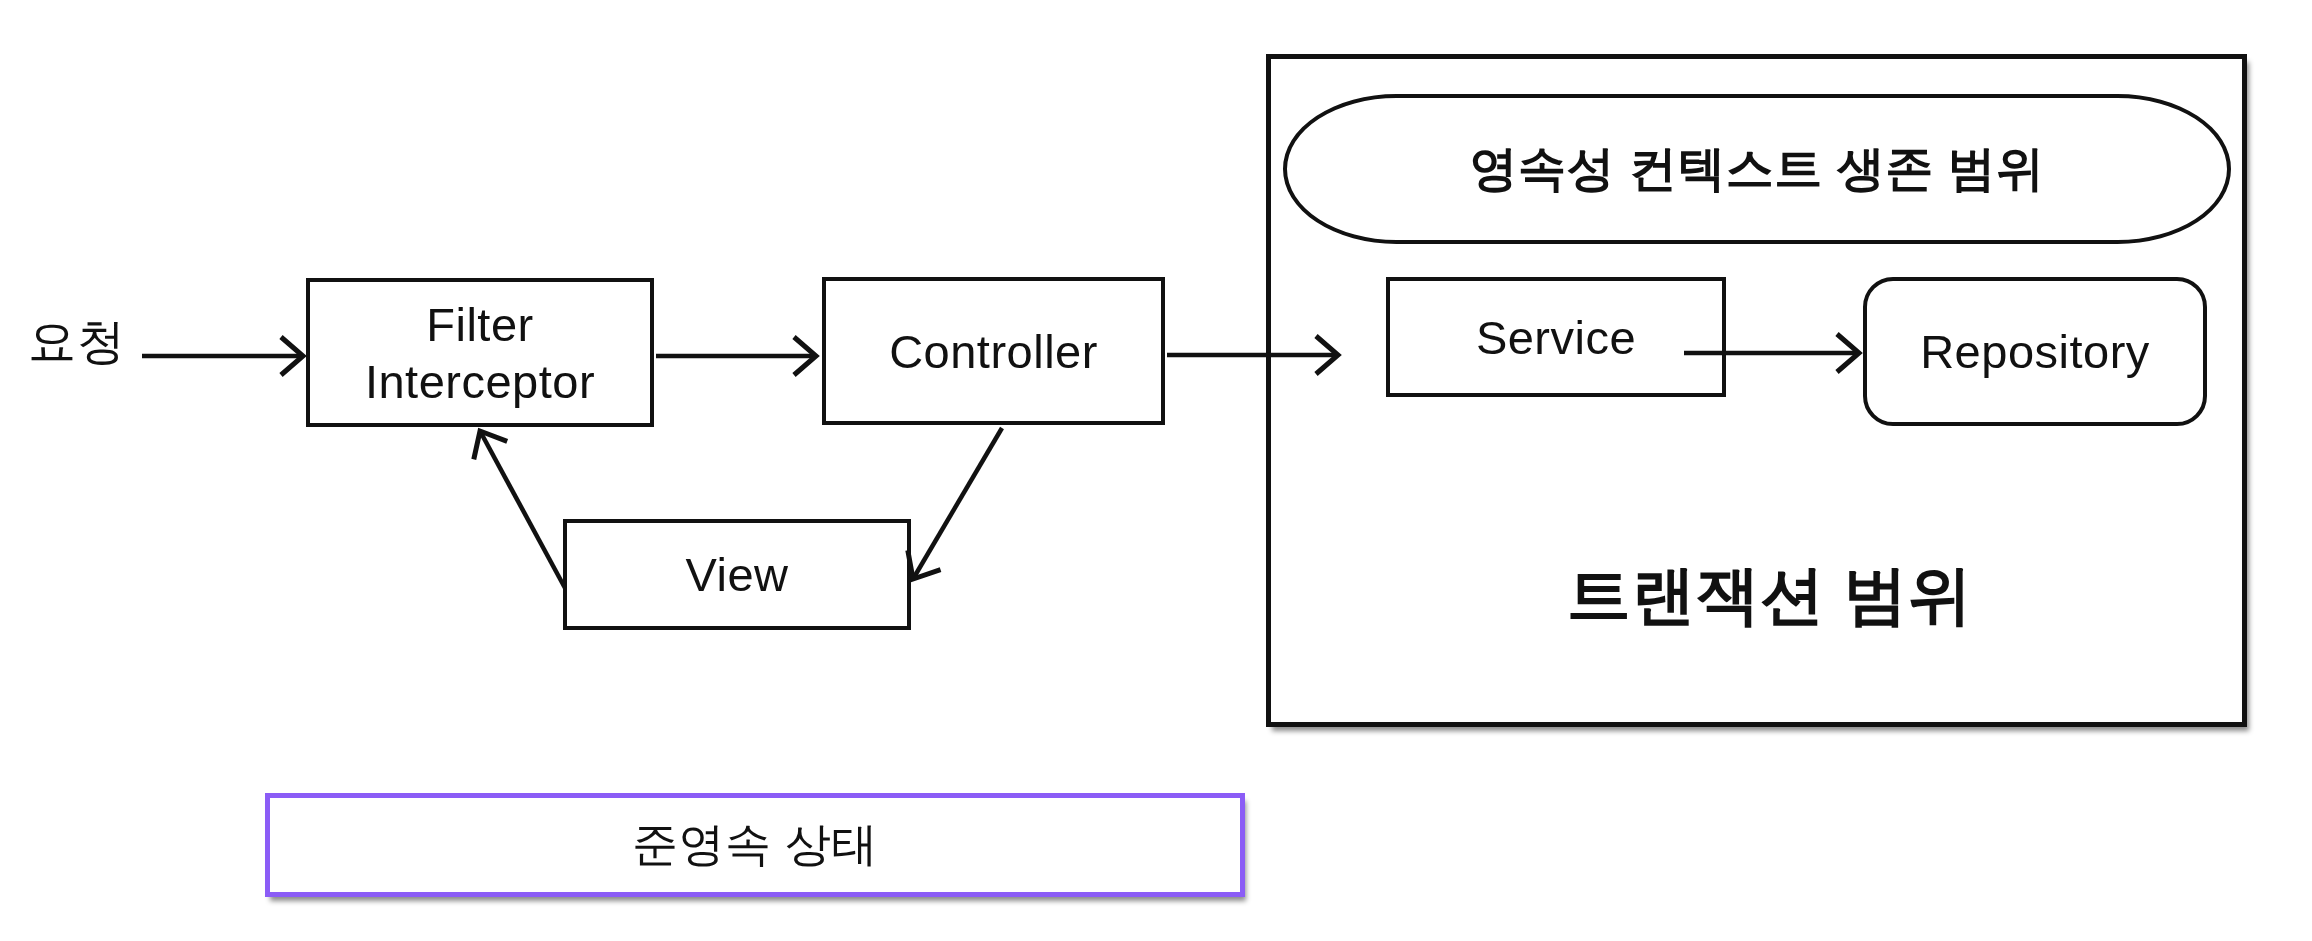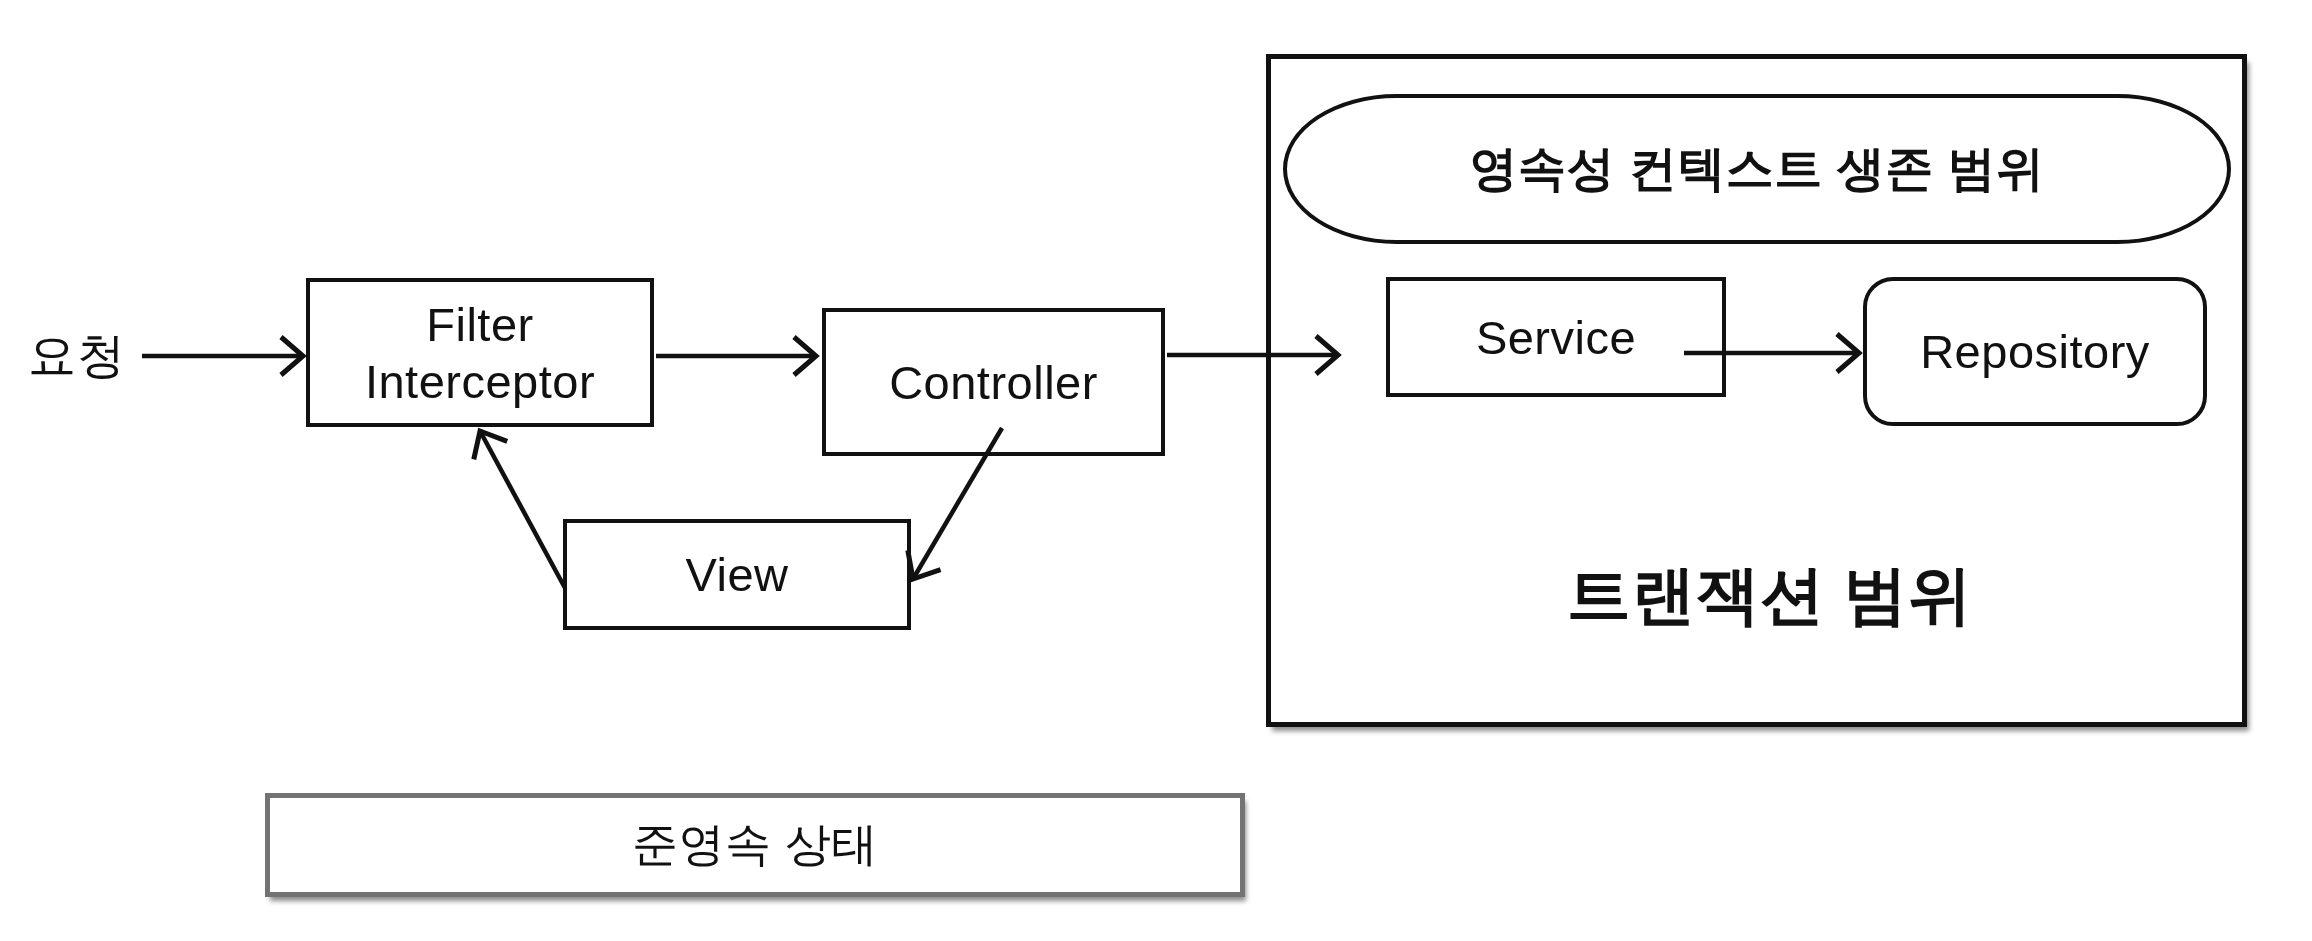--- a/index.html
+++ b/index.html
@@ -19,21 +19,21 @@
   .abs { position: absolute; box-sizing: border-box; }
 
   
   .txt {
     display: flex;
     align-items: center;
     justify-content: center;
     text-align: center;
   }
   .request-label {
-    left: 18px; top: 320px; width: 118px; height: 72px;
+    left: 18px; top: 306px; width: 118px; height: 72px;
     font-size: 48px;
     letter-spacing: 1px;
     text-align: center;
   }
 
   
   .node {
     border: 4px solid #111111;
     background: #ffffff;
     display: flex;
@@ -44,21 +44,21 @@
   }
   .node-label {
     font-size: 47px;
     line-height: 57px;
     font-weight: 400;
     white-space: pre-line;
     letter-spacing: 0.5px;
     color: #111111;
   }
   .box-filter     { left: 306px;  top: 278px; width: 348px; height: 149px; }
-  .box-controller { left: 822px;  top: 277px; width: 343px; height: 148px; margin-top: 31px; }
+  .box-controller { left: 822px;  top: 277px; width: 343px; height: 148px; }
   .box-service    { left: 1386px; top: 277px; width: 340px; height: 120px; }
   .box-repository { left: 1863px; top: 277px; width: 344px; height: 149px; border-radius: 30px; }
   .box-view       { left: 563px;  top: 519px; width: 348px; height: 111px; }
 
   
   .big-box {
     left: 1266px; top: 54px; width: 981px; height: 673px;
     border: 5px solid #111111;
     background: #ffffff;
     box-shadow: 4px 6px 5px -2px rgba(0,0,0,0.45);
@@ -87,21 +87,21 @@
   .transaction-label {
     left: 1266px; top: 566px; width: 1007px; height: 58px;
     font-size: 64px;
     font-weight: 700;
     letter-spacing: 0.5px;
     z-index: 2;
   }
 
   
   .state-box {
-    border: 5px solid #737373;
+    border: 5px solid #8b5cf6;
     background: #ffffff;
     box-shadow: 3px 6px 5px -2px rgba(0,0,0,0.45);
     display: flex;
     align-items: center;
     justify-content: center;
     font-size: 46px;
     letter-spacing: 0.5px;
     z-index: 2;
   }
   .state-detached   { left: 265px;  top: 793px; width: 980px; height: 104px; }

